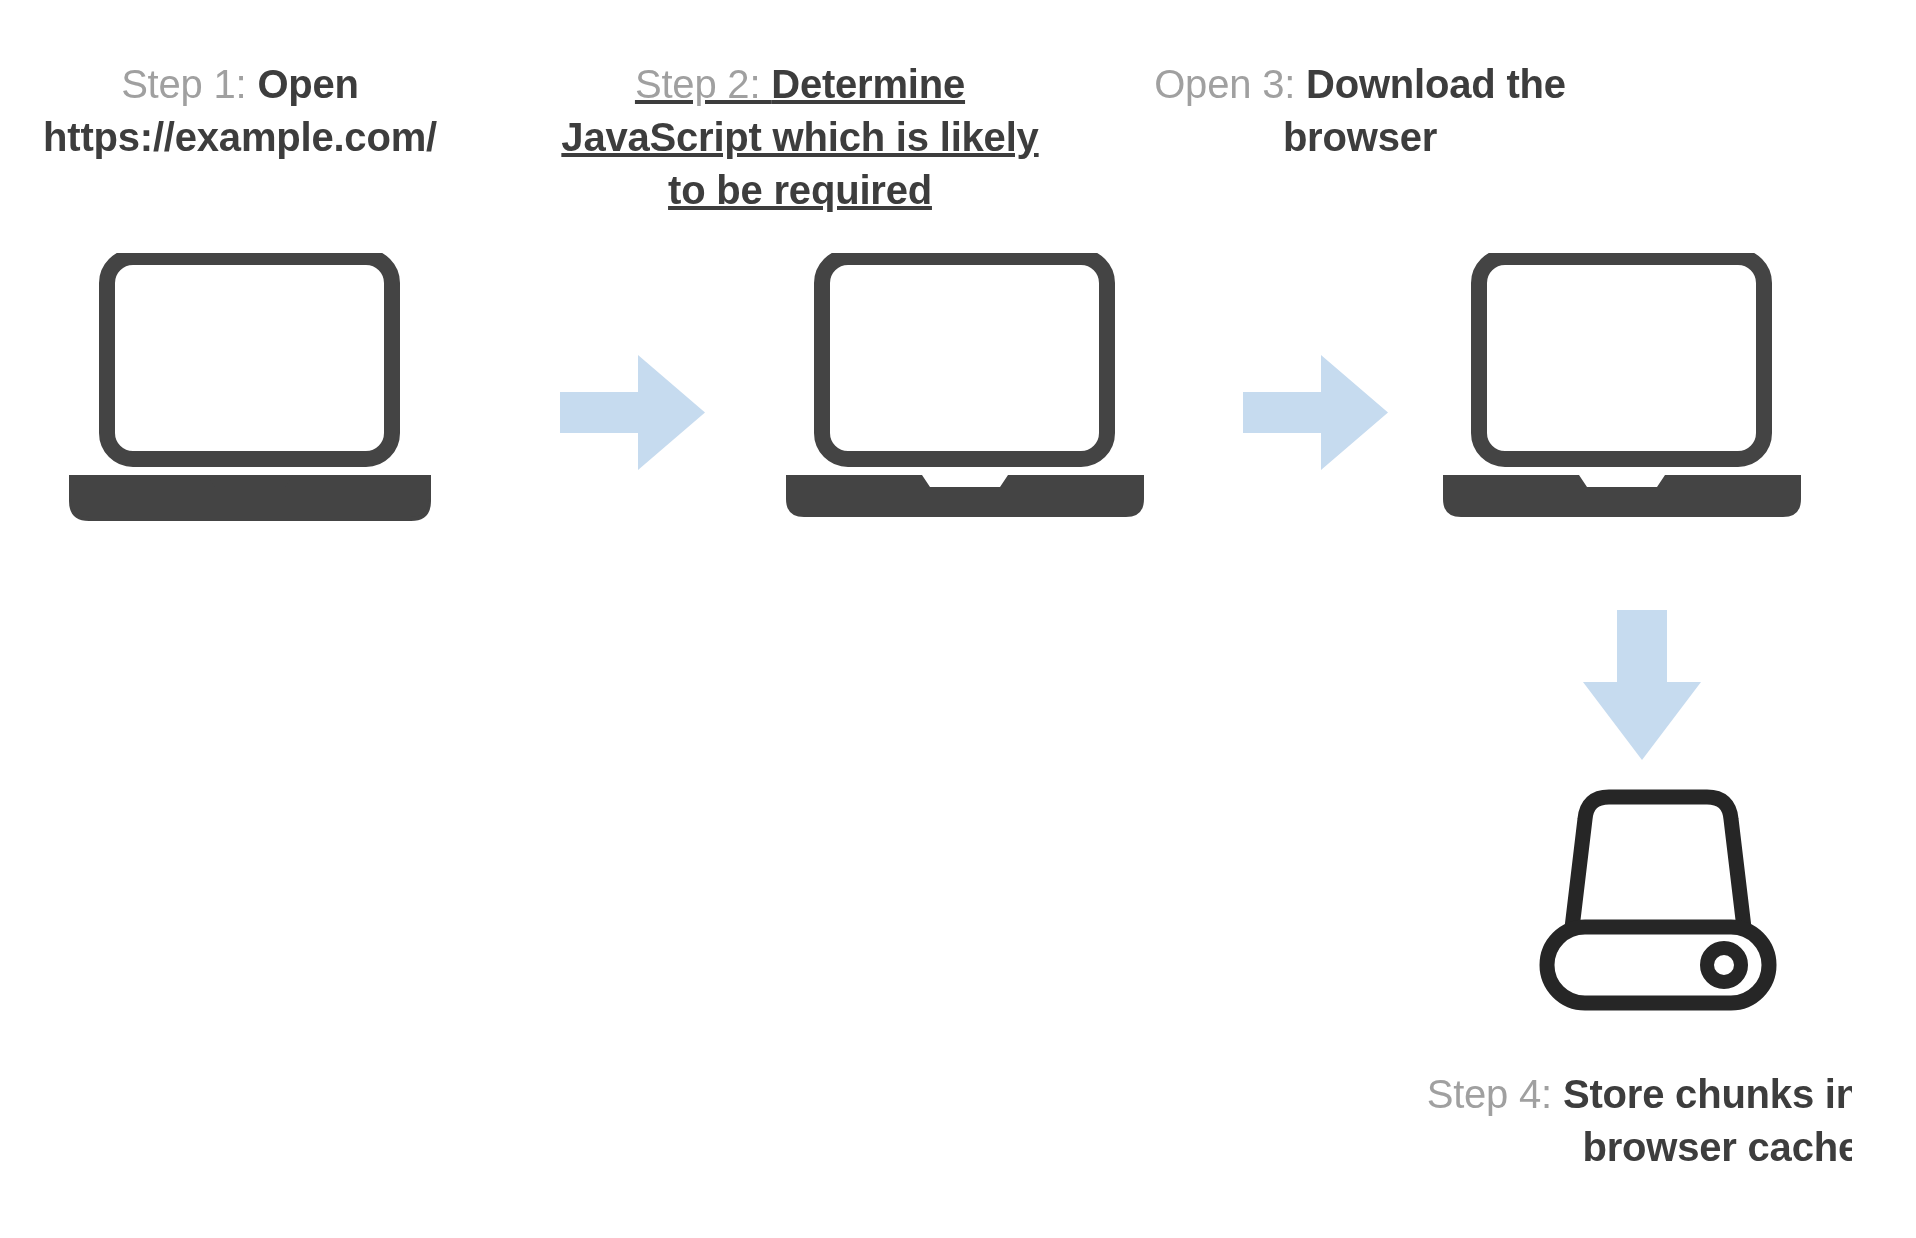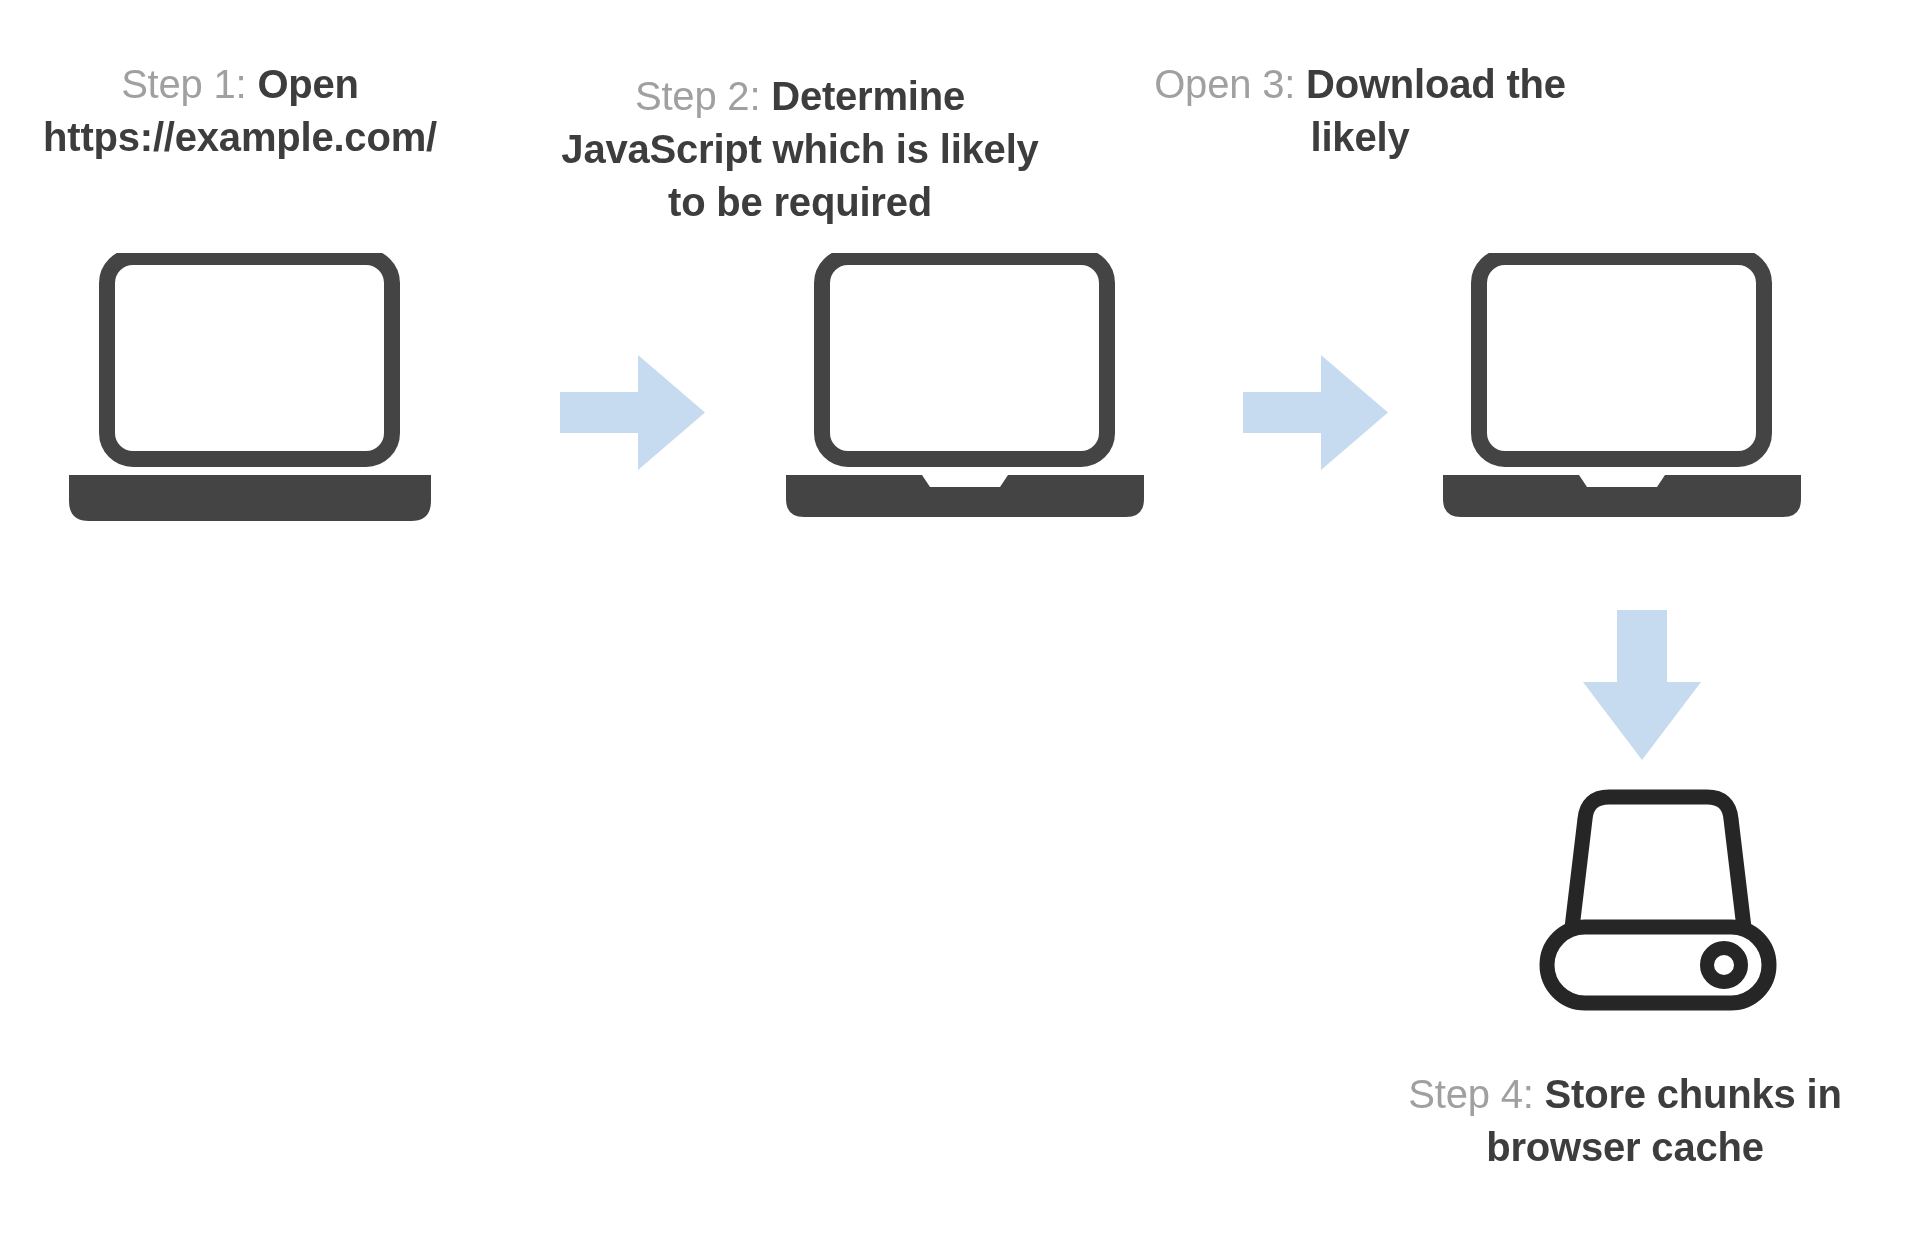--- a/index.html
+++ b/index.html
@@ -32,23 +32,23 @@
   .caption .step-label {
     color: #a0a0a0;
     font-weight: 400;
   }
   .caption .step-text {
     color: #3d3d3d;
     font-weight: 700;
   }
 
   #caption-1 { left: 20px;   top: 58px;  width: 440px; }
-  #caption-2 { left: 540px;  top: 70px;  width: 520px; }
+  #caption-2 { left: 540px;  top: 58px;  width: 520px; text-decoration: underline; }
   #caption-3 { left: 1140px; top: 58px;  width: 440px; }
-  #caption-4 { left: 1390px; top: 1068px; width: 470px; }
+  #caption-4 { left: 1390px; top: 1068px; width: 470px; text-align: right; }
 
   
   .laptop {
     position: absolute;
     width: 410px;
     height: 320px;
   }
   #laptop-1 { left: 65px;   top: 253px; }
   #laptop-2 { left: 780px;  top: 253px; }
   #laptop-3 { left: 1437px; top: 253px; }
@@ -108,21 +108,21 @@
     </svg>
   </div>
 
   <div class="arrow" id="arrow-2">
     <svg viewBox="0 0 145 115" xmlns="http://www.w3.org/2000/svg" aria-hidden="true">
       <polygon points="0,37 78,37 78,0 145,57.5 78,115 78,78 0,78" fill="#c6dbef"></polygon>
     </svg>
   </div>
 
   <div class="caption" id="caption-3">
-    <span class="step-label">Open 3: </span><span class="step-text">Download the likely</span>
+    <span class="step-label">Open 3: </span><span class="step-text">Download the browser</span>
   </div>
 
   <div class="laptop" id="laptop-3">
     <svg viewBox="0 0 410 320" xmlns="http://www.w3.org/2000/svg" aria-hidden="true">
       <rect x="42" y="4" width="285" height="202" rx="26" ry="26" fill="none" stroke="#444444" stroke-width="16"></rect>
       <path d="M6 222 H142 L150 234 H220 L228 222 H364 V246 Q364 264 346 264 H24 Q6 264 6 246 Z" fill="#444444"></path>
     </svg>
   </div>
 
   <div class="arrow" id="arrow-3">

